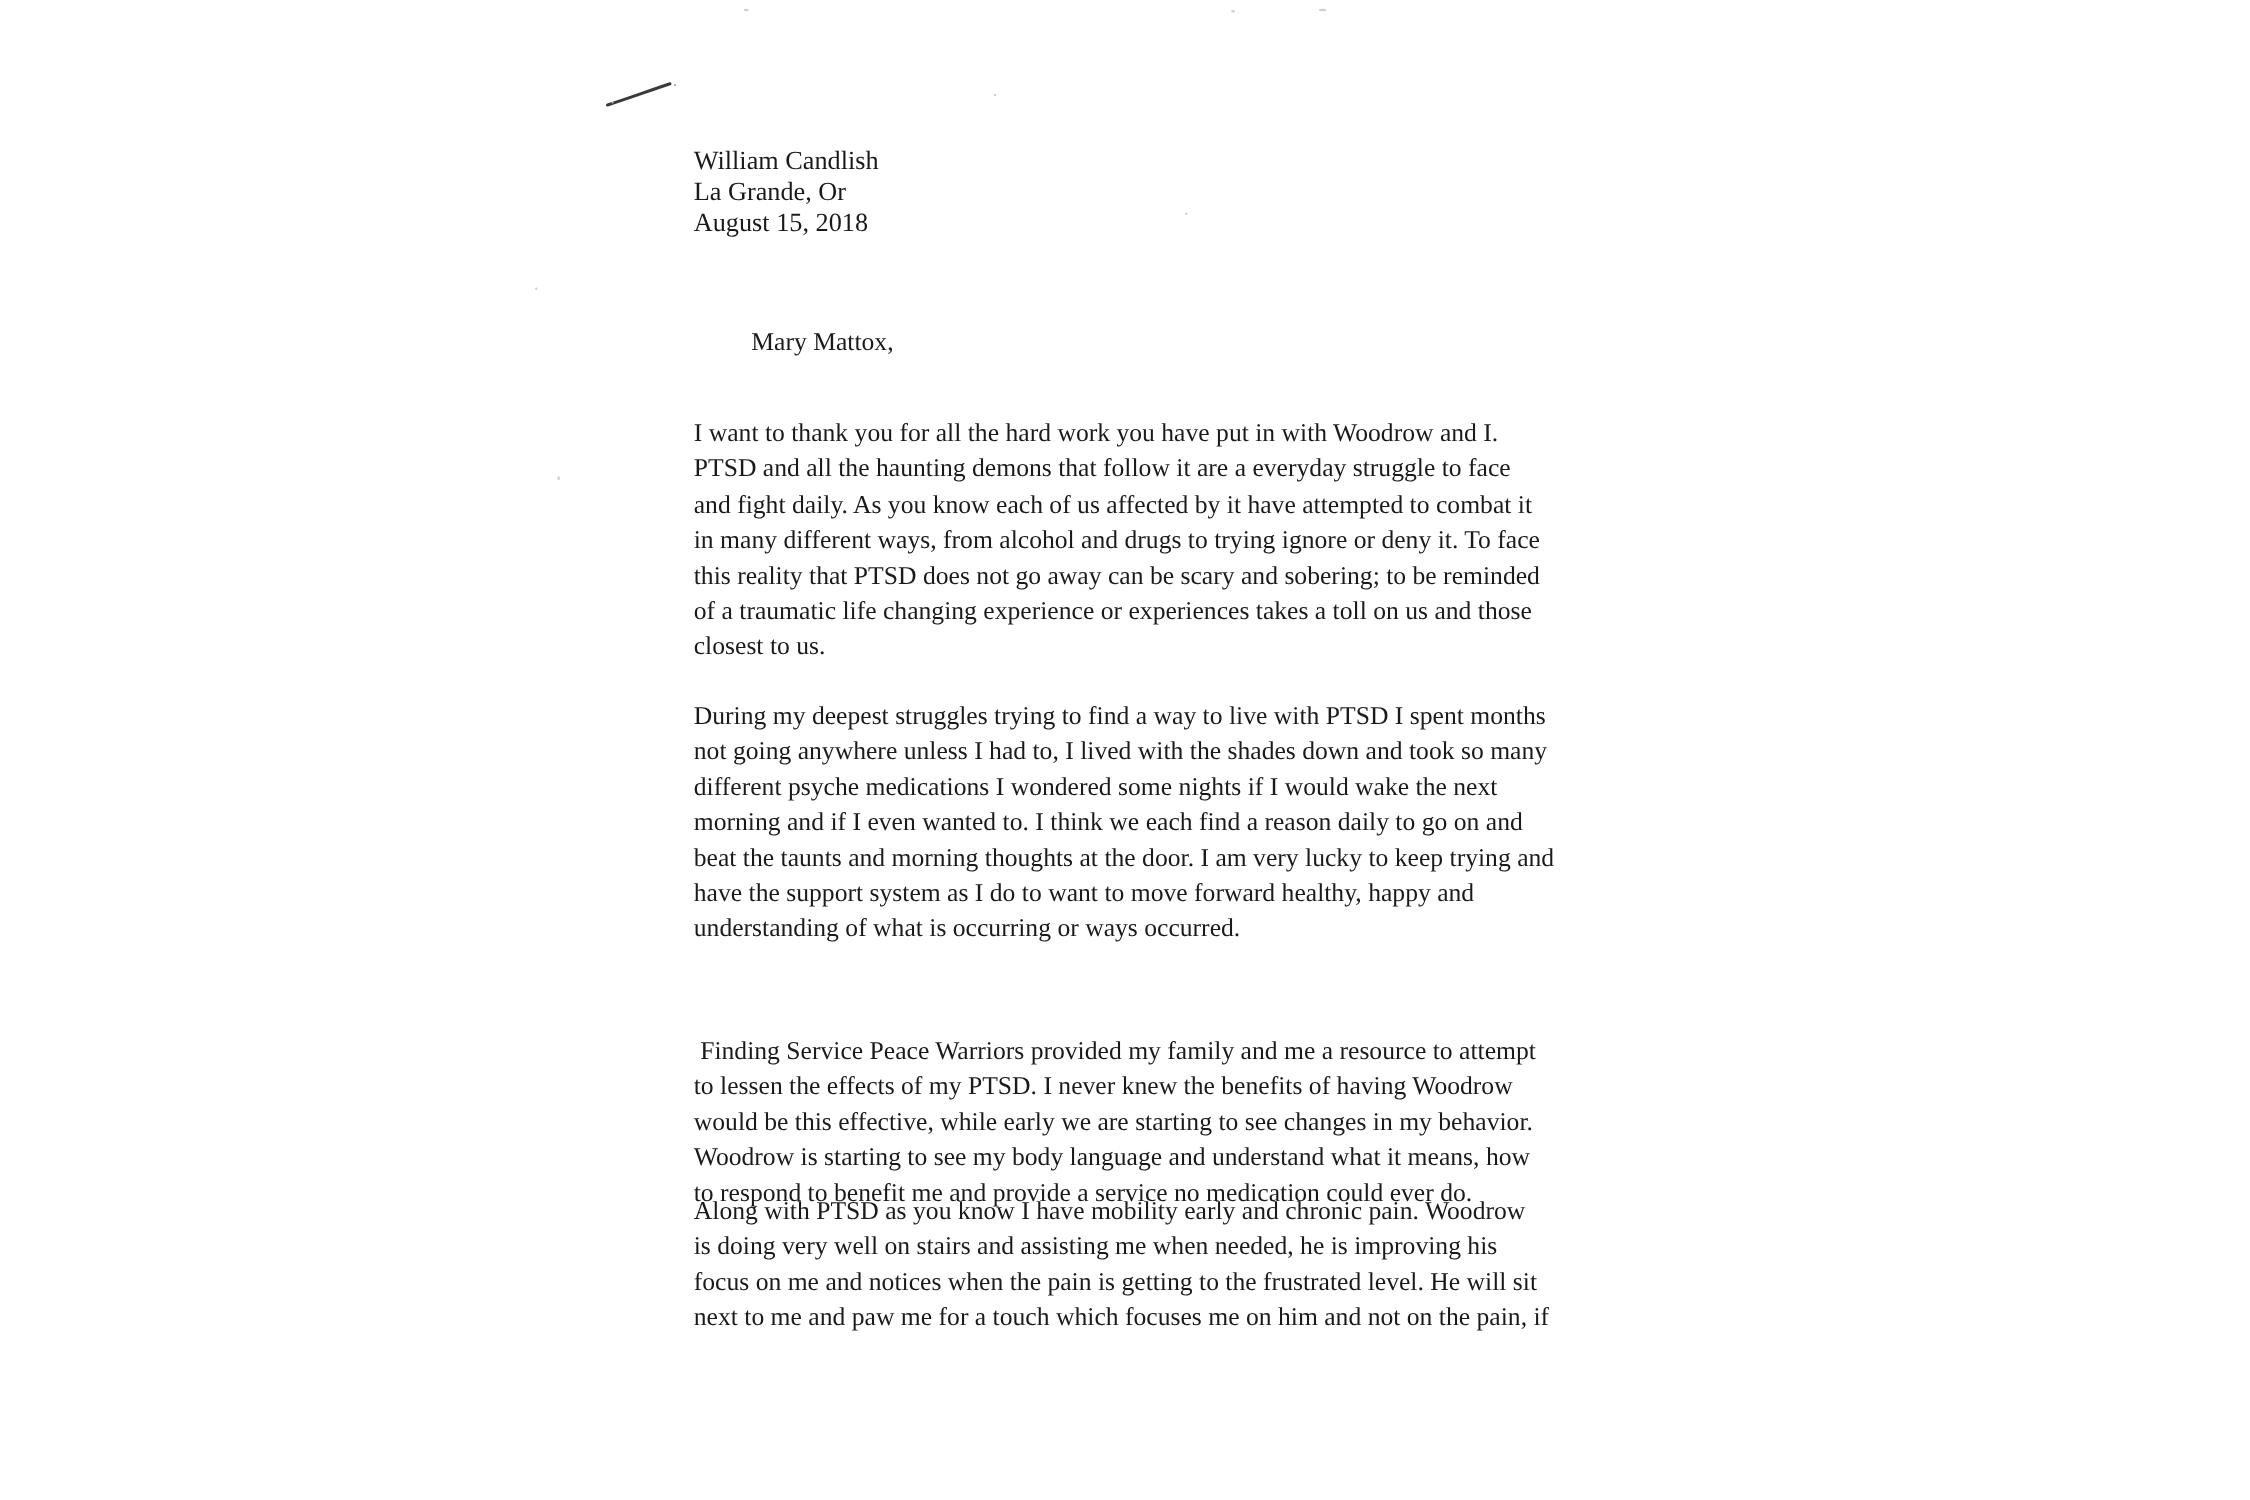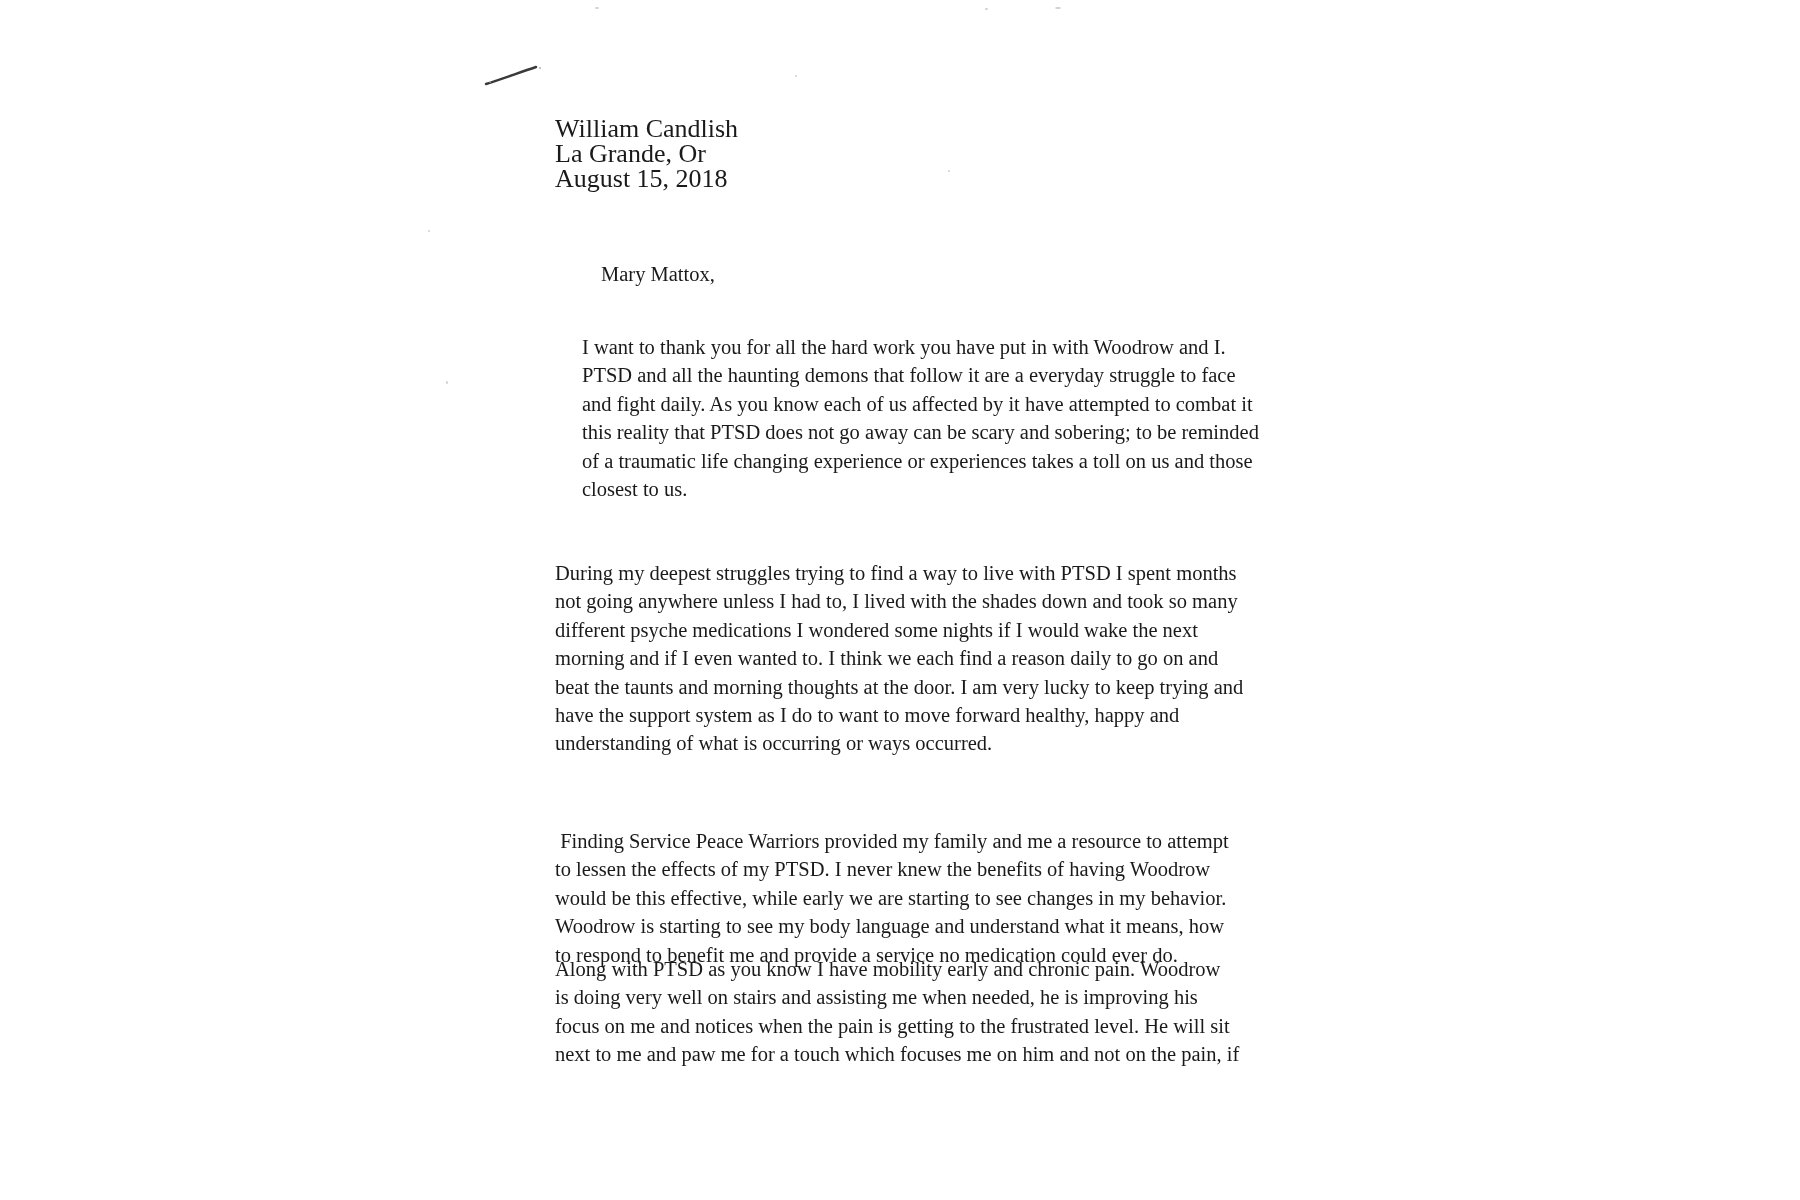--- a/index.html
+++ b/index.html
@@ -31,21 +31,21 @@
     }
     .speck {
       position: absolute;
       background: #cfcfcf;
       border-radius: 50%;
     }
     .sender {
       position: absolute;
       left: 555px;
       top: 116px;
-      font-size: 26px;
+      font-size: 21px;
       line-height: 25px;
     }
     .sender div { white-space: nowrap; }
     .salutation {
       position: absolute;
       left: 555px;
       top: 262px;
       font-size: 20.5px;
       line-height: 25px;
       white-space: nowrap;
@@ -61,21 +61,21 @@
     .para {
       position: absolute;
       left: 0;
       width: 740px;
     }
     .line {
       display: block;
       white-space: nowrap;
       height: 28.4px;
     }
-    #p1 { top: 333px; margin-left: 27px; }
+    #p1 { top: 333px; }
     #p2 { top: 559px; }
     #p3 { top: 827px; }
     #p4 { top: 955px; }
   </style>
 </head>
 <body>
 
 <div class="page">
 
   <svg class="pen-mark" viewBox="0 0 60 26">
@@ -98,20 +98,21 @@
     <div>August 15, 2018</div>
   </div>
 
   <div class="salutation">Mary Mattox,</div>
 
   <div class="body-text" style="top:0;">
     <div class="para" id="p1">
       <span class="line">I want to thank you for all the hard work you have put in with Woodrow and I.</span>
       <span class="line">PTSD and all the haunting demons that follow it are a everyday struggle to face</span>
       <span class="line">and fight daily. As you know each of us affected by it have attempted to combat it</span>
+      <span class="line">in many different ways, from alcohol and drugs to trying ignore or deny it. To face</span>
       <span class="line">this reality that PTSD does not go away can be scary and sobering; to be reminded</span>
       <span class="line">of a traumatic life changing experience or experiences takes a toll on us and those</span>
       <span class="line">closest to us.</span>
     </div>
     <div class="para" id="p2">
       <span class="line">During my deepest struggles trying to find a way to live with PTSD I spent months</span>
       <span class="line">not going anywhere unless I had to, I lived with the shades down and took so many</span>
       <span class="line">different psyche medications I wondered some nights if I would wake the next</span>
       <span class="line">morning and if I even wanted to. I think we each find a reason daily to go on and</span>
       <span class="line">beat the taunts and morning thoughts at the door. I am very lucky to keep trying and</span>

